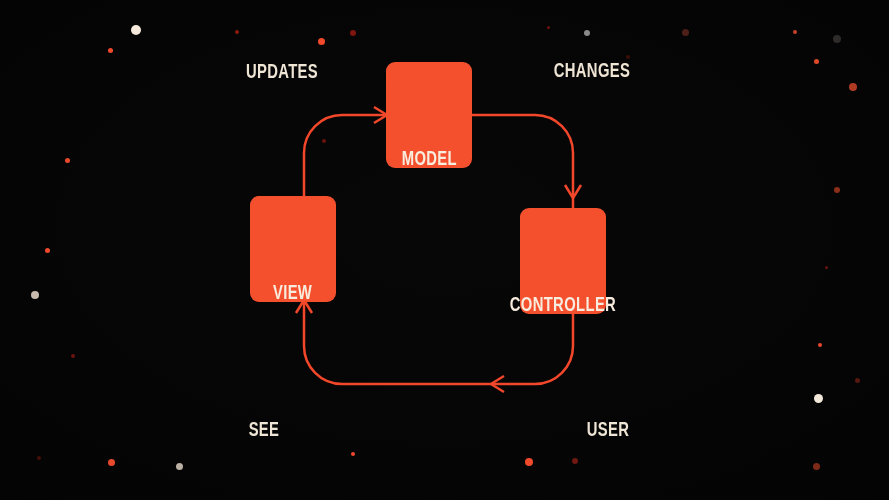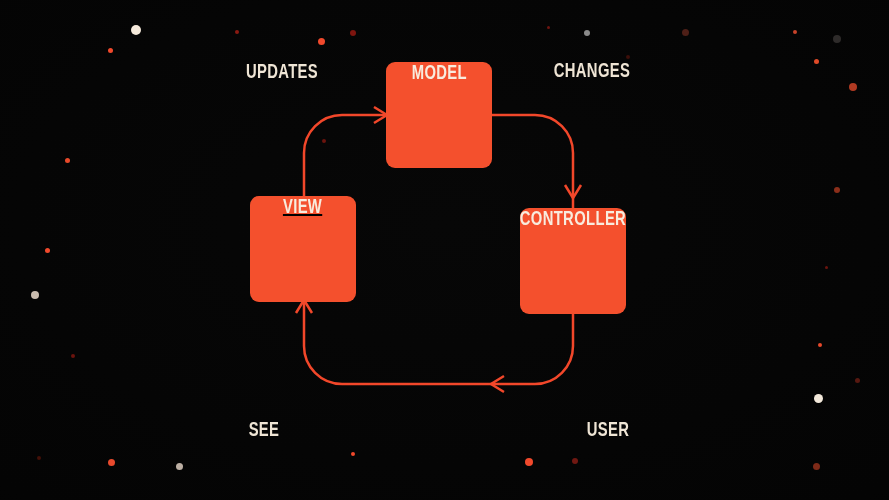--- a/index.html
+++ b/index.html
@@ -29,41 +29,41 @@
     position: absolute;
     left: 0; top: 0; width: 100%; height: 100%;
     z-index: 0;
   }
   .particle {
     position: absolute;
     border-radius: 50%;
   }
   .node {
     position: absolute;
-    width: 106px;
+    width: 86px;
     height: 106px;
     background: var(--accent, #F4502D);
     border-radius: 9px;
     display: flex;
-    align-items: flex-start;
+    align-items: flex-end;
     justify-content: center;
     z-index: 2;
   }
   .node-label {
     color: var(--node-text, #F8ECDE);
     font-size: 20px;
     font-weight: bold;
     line-height: 1;
     white-space: nowrap;
     letter-spacing: 0.5px;
     transform: scaleX(0.74);
     transform-origin: center;
   }
   .node-model      { left: 386px; top: 62px;  }
-  .node-view       { left: 250px; top: 196px; text-decoration: underline; }
+  .node-view       { left: 250px; top: 196px; }
   .node-controller { left: 520px; top: 208px; }
   .node-end-user   { left: 386px; top: 330px; }
 
   .edge-label {
     position: absolute;
     width: 200px;
     margin-left: -100px;
     text-align: center;
     color: var(--label-text, #EFE5D5);
     font-size: 20px;

